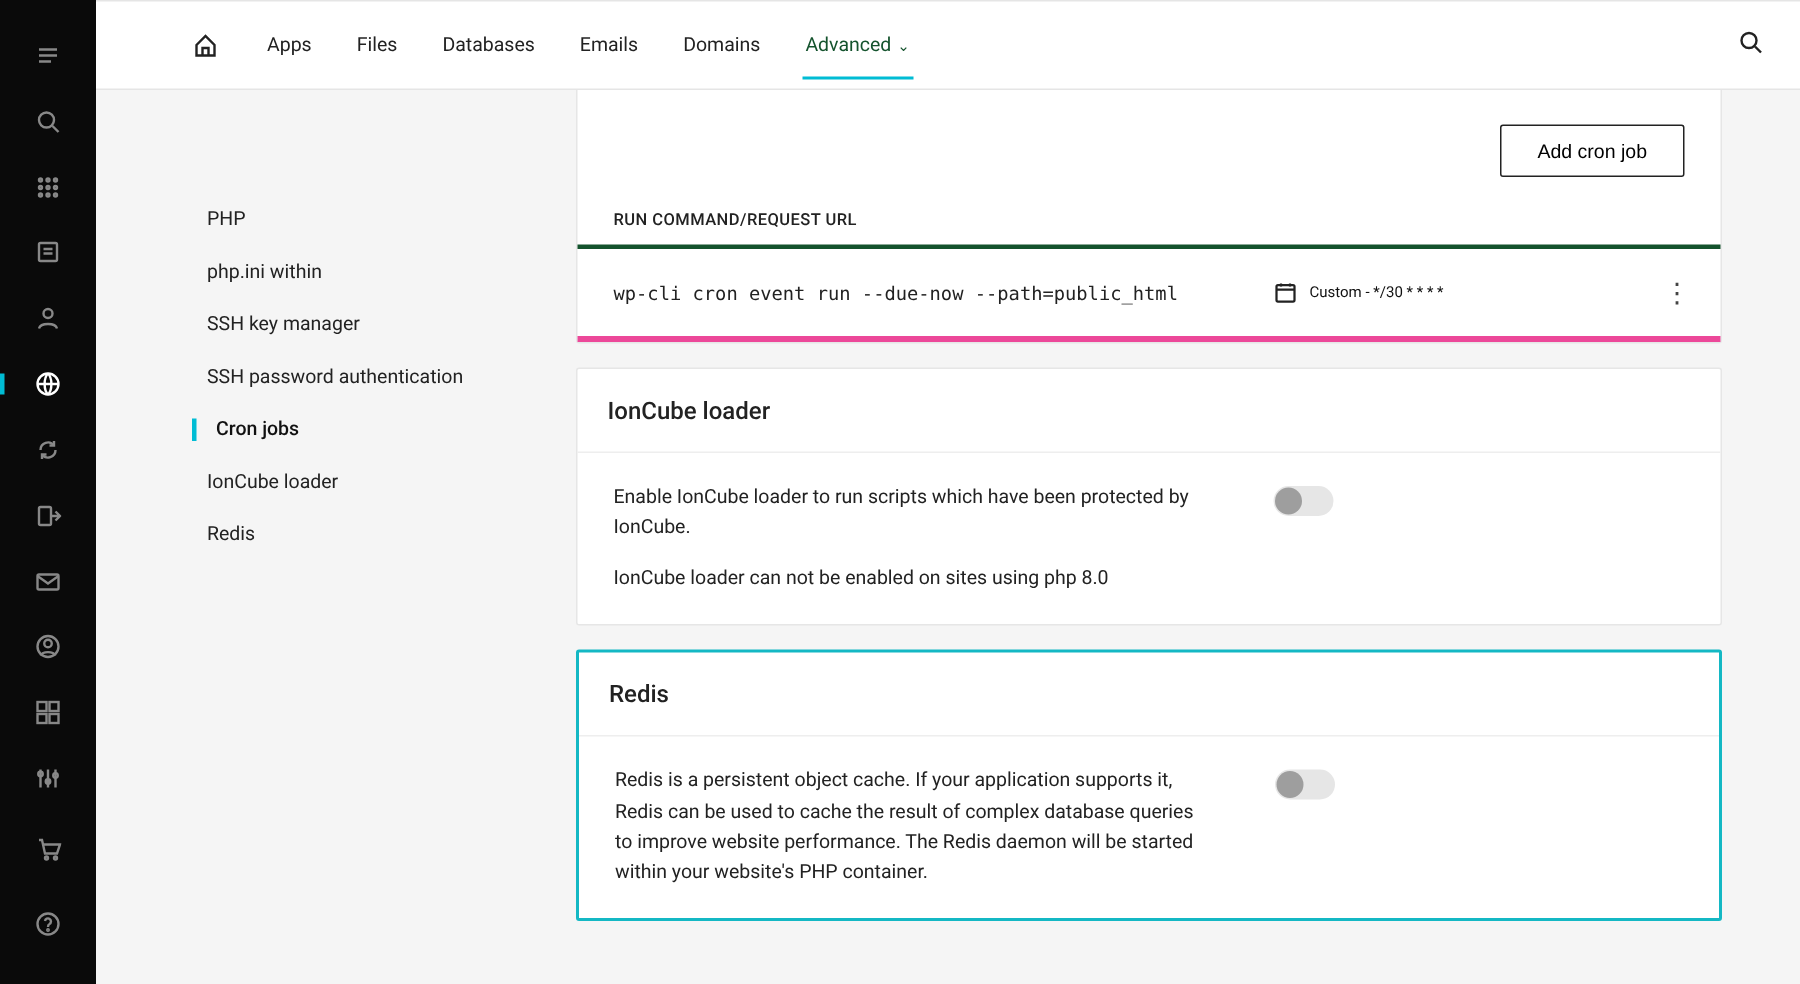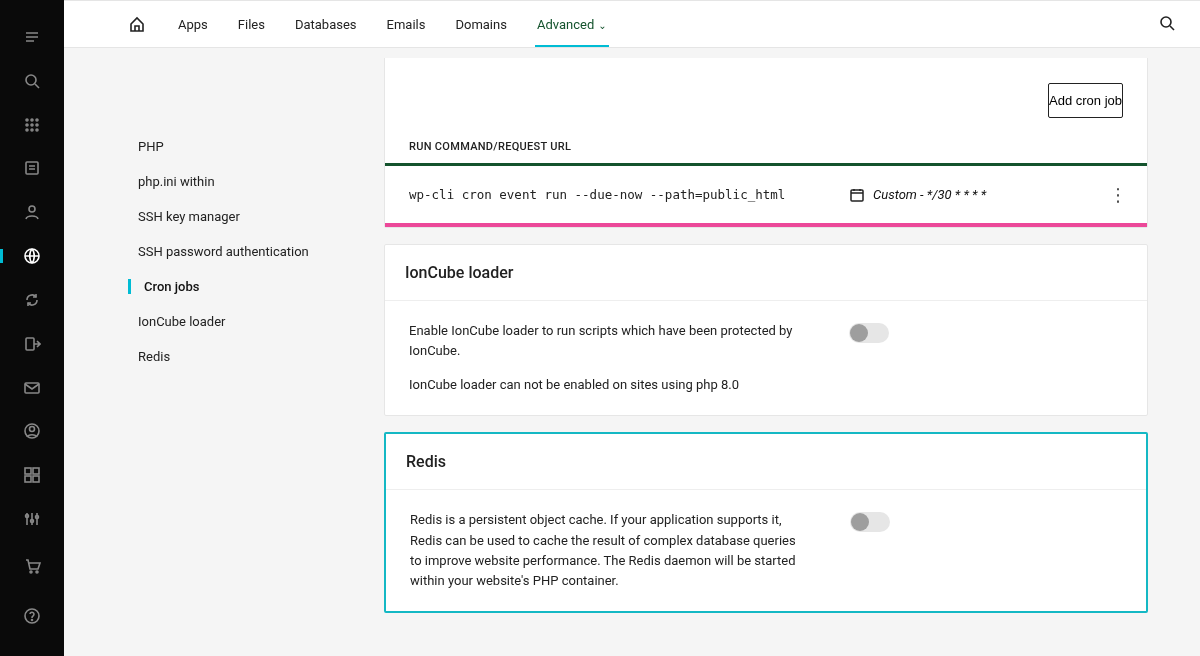--- a/index.html
+++ b/index.html
@@ -7,21 +7,21 @@
 
   
   .rail { position: fixed; left: 0; top: 0; width: 64px; height: 100%; background: #0a0a0a; display: flex; flex-direction: column; align-items: center; padding-top: 20px; gap: 10px; }
   .rail-item { width: 64px; height: 40px; display: flex; align-items: center; justify-content: center; color: #888; cursor: pointer; position: relative; }
   .rail-item.active { color: #fff; }
   .rail-item.active::before { content:""; position:absolute; left:0; top:10px; bottom:10px; width:3px; background:#00bcd4; }
   .rail-item svg { width: 18px; height: 18px; fill: none; stroke: currentColor; stroke-width:1.6; }
   .rail-bottom { margin-top: auto; padding-bottom: 20px; display:flex; flex-direction:column; gap:10px; align-items:center; }
 
   
-  .topnav { position: fixed; left: 64px; right: 0; top: 0; height: 48px; background: #fff; border-top:1px solid #e5e5e5; border-bottom:1px solid #e5e5e5; display: flex; align-items: center; padding: 0 24px 0 64px; gap: 26px; z-index:5; }
+  .topnav { position: fixed; left: 64px; right: 0; top: 0; height: 60px; background: #fff; border-top:1px solid #e5e5e5; border-bottom:1px solid #e5e5e5; display: flex; align-items: center; padding: 0 24px 0 64px; gap: 26px; z-index:5; }
   .topnav a { color: #222; text-decoration: none; font-size: 13px; cursor: pointer; padding: 14px 2px; position:relative; }
   .topnav a.active { color: #14532d; }
   .topnav a.active::after { content:""; position:absolute; left:0; right:0; bottom:-1px; height:2px; background:#00bcd4; }
   .chev { margin-left:4px; font-size:10px; }
   .top-home { margin-right: 4px; display:flex; align-items:center; }
   .top-home svg { width:18px; height:18px; stroke:#222; fill:none; stroke-width:1.6; }
   .top-search { margin-left:auto; cursor:pointer; }
   .top-search svg { width:18px; height:18px; stroke:#222; fill:none; stroke-width:1.6; }
 
   
@@ -37,30 +37,30 @@
   .main { position:absolute; left:320px; right:52px; top:10px; bottom:0; overflow:auto; }
 
   .card { background:#fff; border:1px solid #e6e6e6; border-radius:2px; margin-bottom:16px; }
   .card.highlight { border:2px solid #14b8c4; }
 
   .card-head { padding: 18px 20px; font-size:16px; font-weight:500; color:#222; border-bottom:1px solid #eee; }
 
   .card-body { padding: 20px 24px; }
 
   .cron-top { display:flex; justify-content:flex-end; padding: 30px 24px 22px; }
-  .btn-outline { border:1px solid #222; background:#fff; padding:9px 0; font-size:13px; border-radius:2px; cursor:pointer;margin-left:20px; }
+  .btn-outline { border:1px solid #222; background:#fff; padding:9px 24px; font-size:13px; border-radius:2px; cursor:pointer;margin-left:20px; }
 
   .tbl-head { display:flex; padding: 0 24px 10px; border-bottom:3px solid #14532d; }
   .tbl-head .th { font-size:11px; letter-spacing:0.3px; color:#222; font-weight:500; }
   .col-cmd { flex: 0 0 440px; }
   .col-int { flex: 0 0 260px; }
 
   .crow { display:flex; align-items:center; padding: 18px 24px; border-bottom:4px solid #ec4899; }
   .crow .cmd { font-family: ui-monospace, Menlo, Consolas, monospace; font-size:12.5px; color:#222; }
-  .crow .int { display:flex; align-items:flex-start; gap:8px; font-size:13px;font-style:italic; }
+  .crow .int { display:flex; align-items:center; gap:8px; font-size:10px; }
   .crow .int svg { width:16px; height:16px; stroke:#222; fill:none; stroke-width:1.5; }
   .crow .act { margin-left:auto; color:#444; cursor:pointer; font-size:18px; letter-spacing:1px; padding-right:4px; }
 
   .desc { max-width: 400px; color:#222; font-size:13px; line-height:1.55; }
   .desc p + p { margin-top: 14px; }
 
   .row-toggle { display:flex; gap:40px; }
   .toggle { width:40px; height:20px; border-radius:10px; background:#e6e6e6; position:relative; cursor:pointer; flex-shrink:0; margin-top:2px; }
   .toggle::after { content:""; position:absolute; left:1px; top:1px; width:18px; height:18px; border-radius:50%; background:#9e9e9e; }
 </style>

